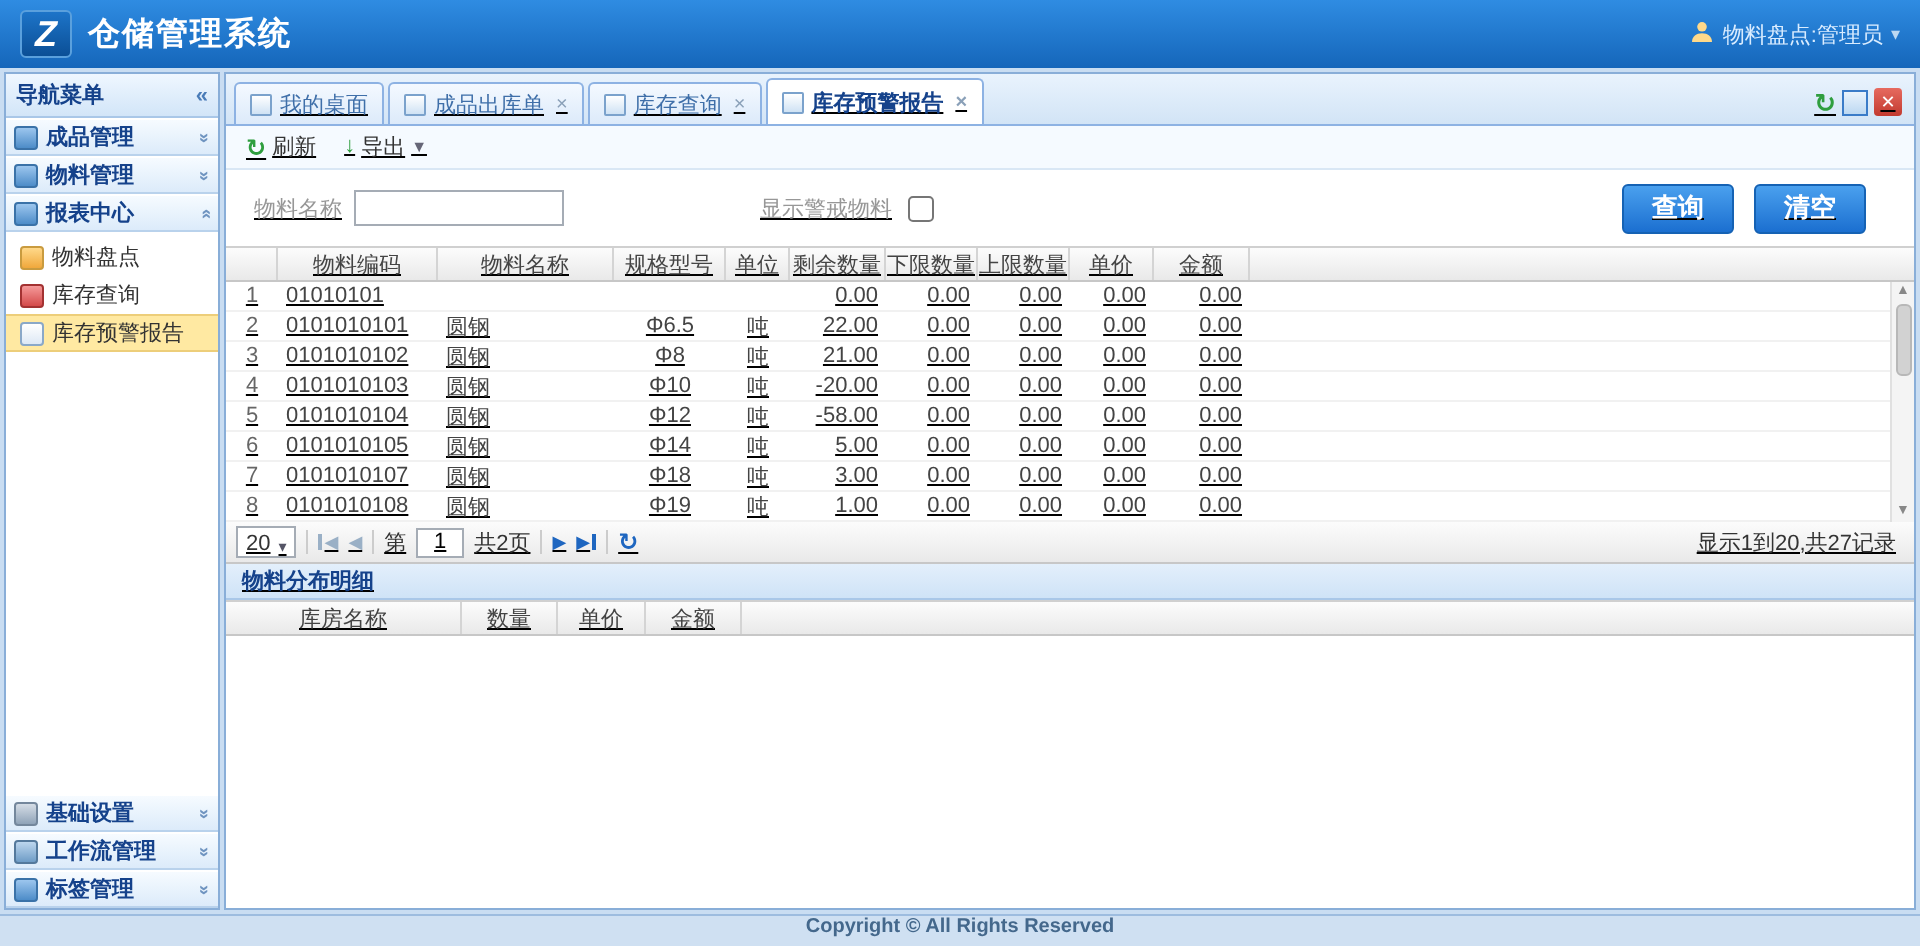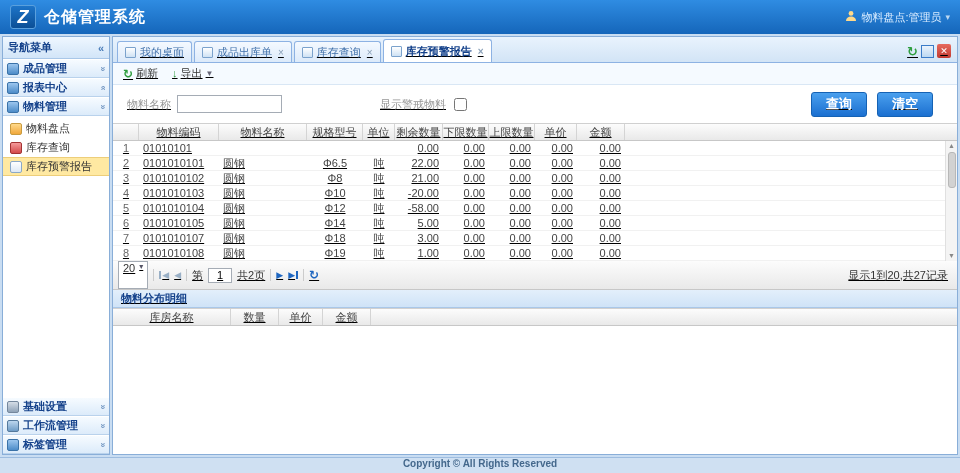--- a/index.html
+++ b/index.html
@@ -71,21 +71,21 @@
   .gcell.num{justify-content:flex-end;}
   .gcell.center{justify-content:center;}
   .gcell.rownum{justify-content:center;color:#666;padding:0 2px;}
   .vscroll{position:absolute;top:0;right:0;bottom:0;width:12px;background:#f4f4f4;border-left:1px solid #e0e0e0;display:flex;flex-direction:column;align-items:center;}
   .vs-arrow{font-size:7px;color:#888;height:10px;line-height:10px;cursor:pointer;}
   .vs-thumb{width:8px;height:36px;background:#d2d2d2;border:1px solid #b8b8b8;border-radius:3px;margin-top:1px;cursor:grab;}
   .vs-spacer{flex:1;}
 
   
   .pagebar{flex:0 0 21px;background:linear-gradient(#fcfcfc,#e9e9e9);border-bottom:1px solid #c7c7c7;display:flex;align-items:center;padding:0 5px;gap:5px;font-size:11px;color:#333;}
-  .pgsize{border:1px solid #a5acb5;background:#fff;height:28px;padding:0 4px;display:flex;align-items:flex-start;gap:4px;cursor:pointer;}
+  .pgsize{border:1px solid #a5acb5;background:#fff;height:16px;padding:0 4px;display:flex;align-items:flex-end;gap:4px;cursor:pointer;}
   .pgsize .caret{font-size:8px;color:#556;}
   .vsep{width:1px;height:12px;background:#ccc;}
   .pg-btn{color:#1e66c0;font-size:9px;cursor:pointer;display:flex;align-items:center;}
   .pg-btn.disabled{color:#9ab0c6;}
   .pg-btn.bar-left::before{content:"";width:2px;height:8px;background:currentColor;margin-right:1px;}
   .pg-btn.bar-right::after{content:"";width:2px;height:8px;background:currentColor;margin-left:1px;}
   .pg-input{width:24px;height:15px;border:1px solid #a5acb5;text-align:center;font-size:11px;}
   .pg-refresh{color:#1e66c0;font-weight:bold;font-size:12px;cursor:pointer;line-height:1;}
   .pg-summary{margin-left:auto;color:#333;padding-right:4px;}
 
@@ -124,29 +124,29 @@
       <div class="side-title" data-name="sidebar-title-bar">
         <span data-name="sidebar-title">导航菜单</span>
         <span class="coll" data-name="collapse-sidebar-icon">«</span>
       </div>
       <div id="side-groups" data-name="sidebar-groups">
           <div class="side-group" data-name="sidebar-group-1">
             <span class="g-icon" data-name="product-management-icon"></span>
             <span data-name="sidebar-group-label">成品管理</span>
             <span class="g-arrow down" data-name="chevron-down-icon">»</span>
           </div>
+          <div class="side-group" data-name="sidebar-group-2">
+            <span class="g-icon" data-name="material-management-icon"></span>
+            <span data-name="sidebar-group-label">物料管理</span>
+            <span class="g-arrow down" data-name="chevron-down-icon">»</span>
+          </div>
           <div class="side-group" data-name="sidebar-group-3">
             <span class="g-icon" data-name="report-center-icon"></span>
             <span data-name="sidebar-group-label">报表中心</span>
             <span class="g-arrow up" data-name="chevron-up-icon">»</span>
-          </div>
-          <div class="side-group" data-name="sidebar-group-2">
-            <span class="g-icon" data-name="material-management-icon"></span>
-            <span data-name="sidebar-group-label">物料管理</span>
-            <span class="g-arrow down" data-name="chevron-down-icon">»</span>
           </div>
           <div class="side-panel" data-name="sidebar-panel">
             <div class="side-item" data-name="sidebar-item">
               <span class="i-icon" data-name="material-count-icon"></span>
               <span data-name="sidebar-item-label">物料盘点</span>
             </div>
             <div class="side-item" data-name="sidebar-item">
               <span class="i-icon" data-name="stock-query-icon"></span>
               <span data-name="sidebar-item-label">库存查询</span>
             </div>

